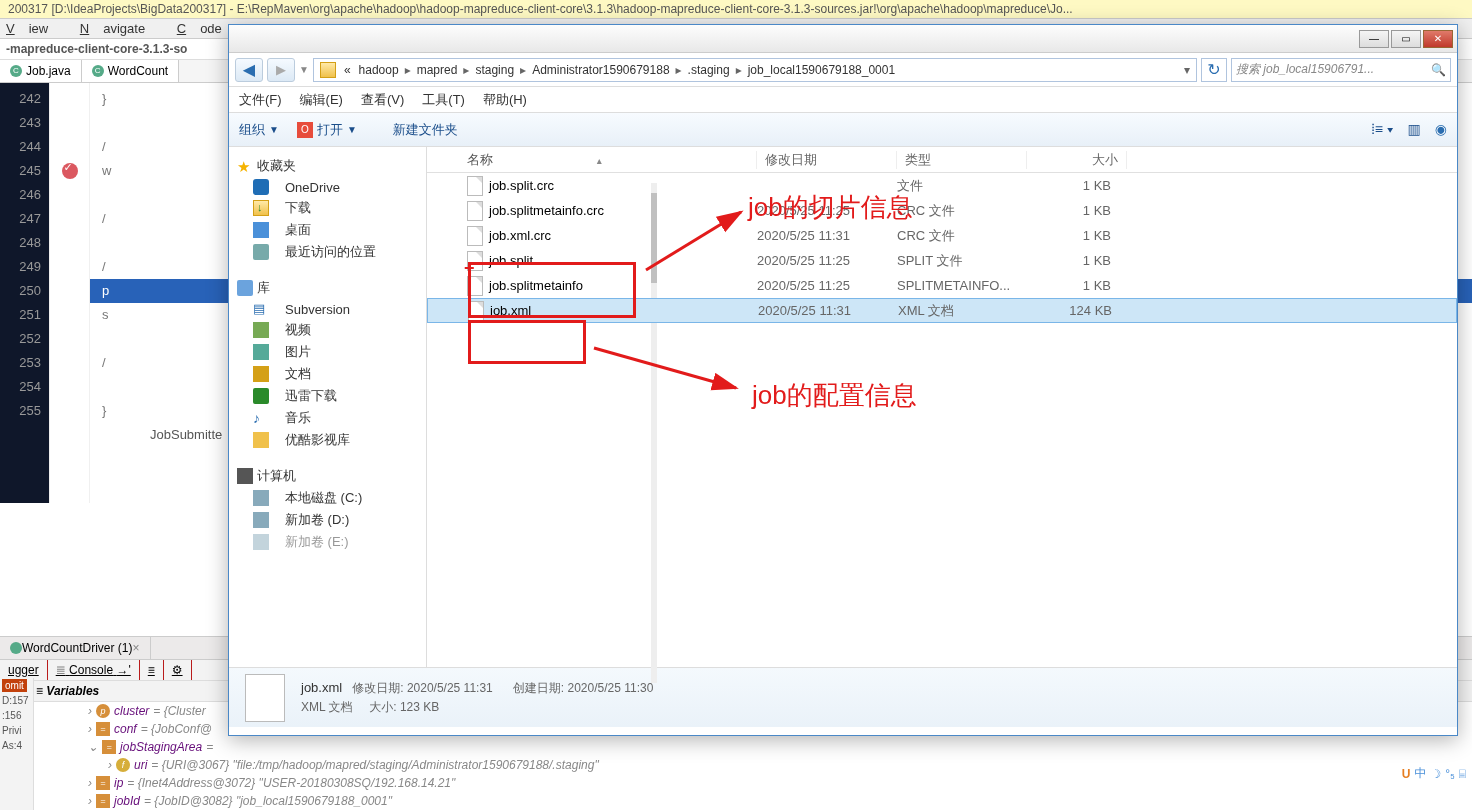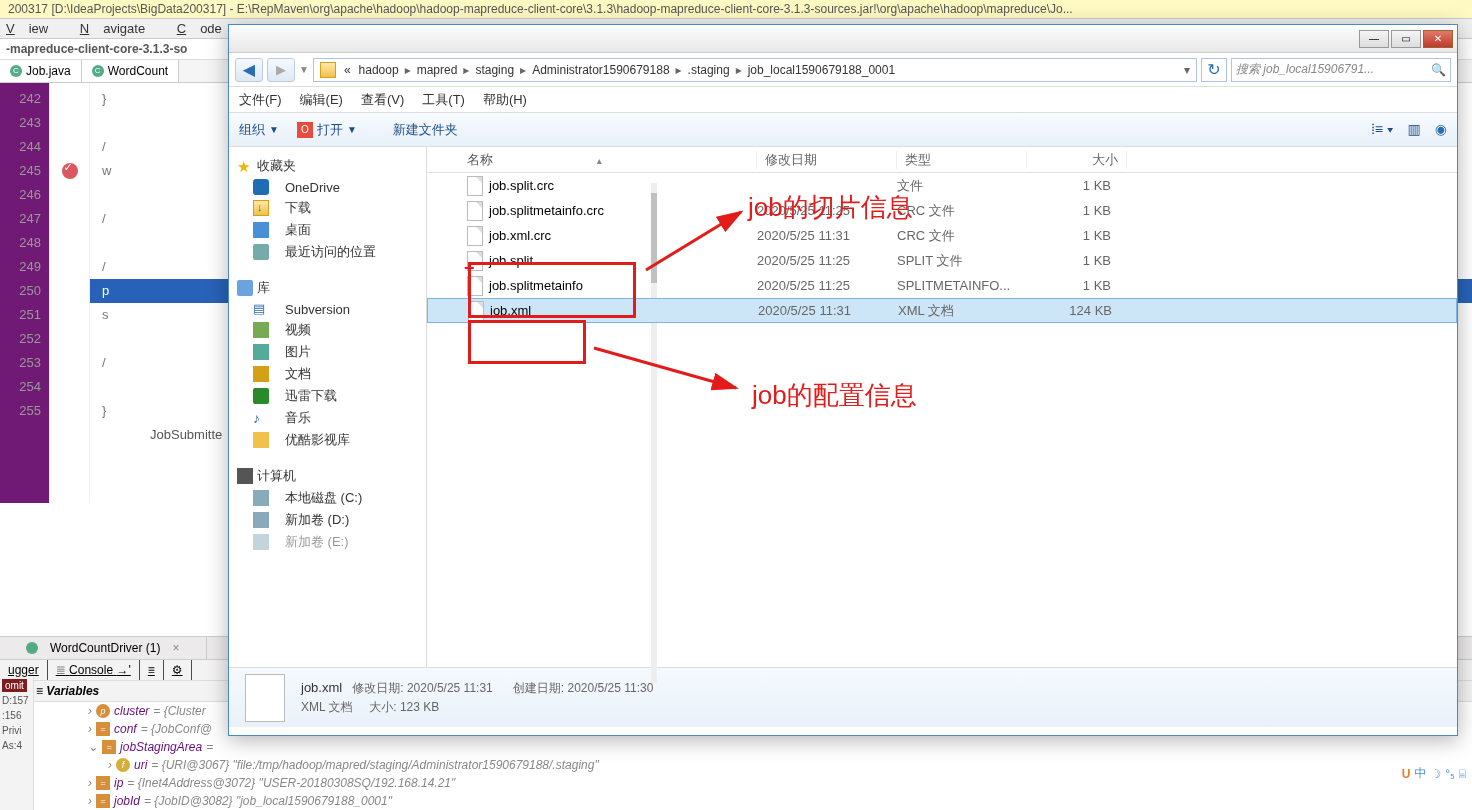--- a/index.html
+++ b/index.html
@@ -9,53 +9,53 @@
 .ide-title { background: #fef9c3; color: #555; font-size: 12px; padding: 2px 8px; border-bottom: 1px solid #ccc; white-space: nowrap; overflow: hidden; }
 .ide-menu { background: #f0f0f0; padding: 2px 6px; font-size: 13px; color: #333; border-bottom: 1px solid #ccc; }
 .ide-menu span { margin-right: 14px; }
 .ide-menu .mn { text-decoration: underline; }
 .ide-path { background: #fff; padding: 3px 6px; font-size: 12px; color: #555; border-bottom: 1px solid #ddd; font-weight: bold; }
 .ide-tabs { display: flex; background: #f5f5f5; border-bottom: 1px solid #ccc; }
 .ide-tab { padding: 4px 10px; font-size: 12px; border-right: 1px solid #ccc; background: #fff; display: flex; align-items: center; gap: 4px; }
 .ide-tab .c-dot { width: 12px; height: 12px; background: #5a8; border-radius: 50%; font-size: 8px; color:#fff; text-align:center; line-height:12px; }
 
 .ide-editor { display: flex; height: 420px; }
-.gutter { width: 50px; background: #701a75; border-right: 1px solid #eee; text-align: right; color: #999; font-size: 13px; padding: 4px 8px 0 0; font-family: Consolas, monospace; }
+.gutter { width: 50px; background: #0f172a; border-right: 1px solid #eee; text-align: right; color: #999; font-size: 13px; padding: 4px 8px 0 0; font-family: Consolas, monospace; }
 .gutter div { height: 24px; line-height: 24px; }
 .gutter-icons { width: 40px; background: #fff; border-right: 1px solid #f0f0f0; padding-top: 4px; }
 .gutter-icons div { height: 24px; display: flex; align-items: center; justify-content: center; }
 .bp { width: 16px; height: 16px; background: #db5860; border-radius: 50%; position: relative; }
 .bp::after { content: "✓"; color: #fff; position: absolute; left: 2px; top: -2px; font-size: 11px; }
 .code-area { flex: 1; font-family: Consolas, monospace; font-size: 13px; padding-top: 4px; }
 .code-area div { height: 24px; line-height: 24px; padding-left: 12px; color: #777; }
 .code-area .hl { background: #2862b8; color: #fff; }
 
 .ide-debug { position: absolute; bottom: 0; left: 0; right: 0; background: #fff; border-top: 1px solid #ccc; }
 .debug-tabs { display: flex; background: #eceaea; border-bottom: 1px solid #ccc; font-size: 12px; }
-.debug-tab { padding: 4px 26px; border-right: 1px solid #ccc; display:flex; align-items:center; gap:12px;}
+.debug-tab { padding: 4px 10px; border-right: 1px solid #ccc; display:flex; align-items:center; gap:0;}
 .debug-bar { display: flex; background: #f3f3f3; border-bottom: 1px solid #ddd; font-size: 12px; }
 .debug-bar div { padding: 3px 8px; border-right: 1px solid #b91c1c; text-decoration: underline; }
 .frame-panel { display: flex; font-size: 12px; font-style: italic; }
 .frame-left { width: 28px; background: #f3f3f3; border-right: 1px solid #ddd; }
 .frame-left div { height: 20px; text-align: center; color: #555; }
 .frame-center { flex: 1; }
 .var-header { background: #f3f3f3; padding: 3px 8px; border-bottom: 1px solid #ddd; font-weight: bold; }
 .var-row { padding: 2px 8px 2px 60px; color: #333; display:flex; align-items:center; gap:4px; }
 .var-row .arrow { color: #888; }
 .var-row .pill { width:14px; height:14px; border-radius:50%; font-size:9px; text-align:center; line-height:14px; color:#fff; }
 .p-pill { background:#d68f3a; } 
 .f-pill { background:#d6ae3a; } 
 .eq-pill { width:14px; height:14px; background:#d68f3a; font-size:9px; text-align:center; line-height:14px; color:#fff; }
 .var-row .name { color: #660e7a; }
 .var-row .gray { color: #888; }
 .status-right { position:absolute; bottom:28px; right:6px; font-size:12px; color:#4a90d9; display:flex; gap:4px; align-items:center;}
 
 .left-strip { position:absolute; left:0; bottom:0; width:34px; background:#f3f3f3; font-size:10px; border-right:1px solid #ddd; }
 .left-strip div { padding:2px; color:#555; }
-.omit { background:#7f1d1d; color:#fff; padding:1px 3px; }
+.omit { background:#c2410c; color:#fff; padding:1px 3px; }
 
 
 .explorer { position: absolute; left: 228px; top: 24px; width: 1230px; height: 712px; background: #fff; border: 1px solid #4a88c7; box-shadow: 0 4px 20px rgba(0,0,0,.3); }
 .win-chrome { height: 28px; background: linear-gradient(#fdfdfd,#e8e8e8); border-bottom: 1px solid #ccc; display: flex; justify-content: flex-end; align-items: center; padding-right: 4px; gap: 2px; }
 .win-btn { width: 30px; height: 18px; border: 1px solid #999; background: linear-gradient(#f5f5f5,#ddd); font-size: 10px; text-align: center; line-height: 16px; }
 .win-close { background: linear-gradient(#e07a6a,#c0392b); color: #fff; border-color: #963; }
 
 .nav-row { height: 34px; display: flex; align-items: center; border-bottom: 1px solid #ddd; padding: 0 6px; gap: 4px; }
 .nav-btn { width: 28px; height: 24px; border: 1px solid #bcd; border-radius: 3px; background: linear-gradient(#f5faff,#dce9f5); text-align: center; line-height: 22px; color: #3a6; font-size: 13px; }
 .nav-btn.back { color: #2a6db0; font-size: 16px; }

